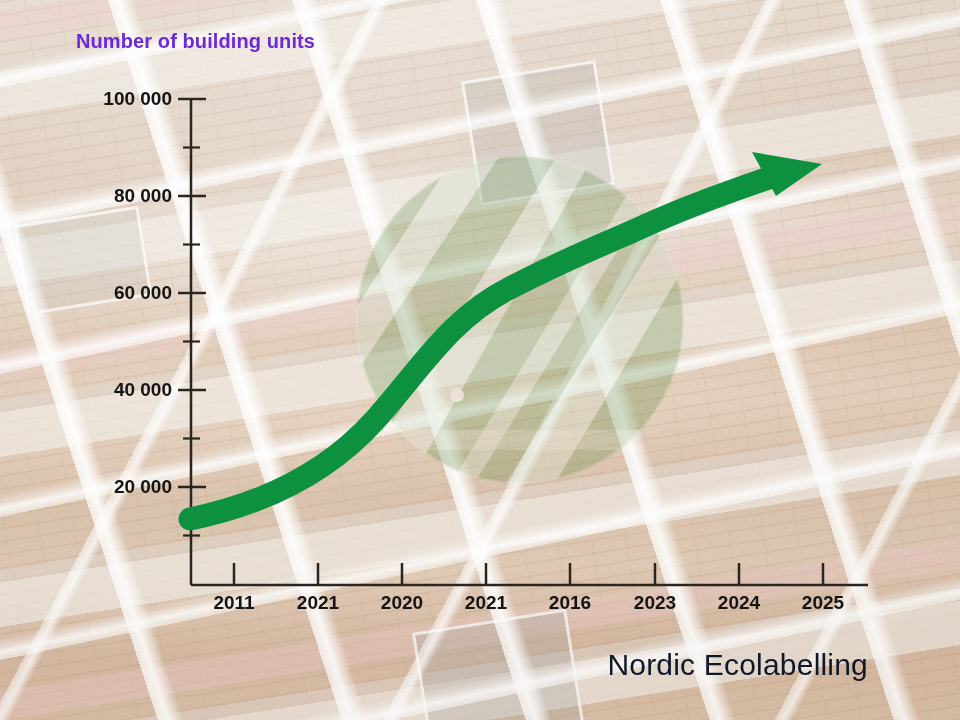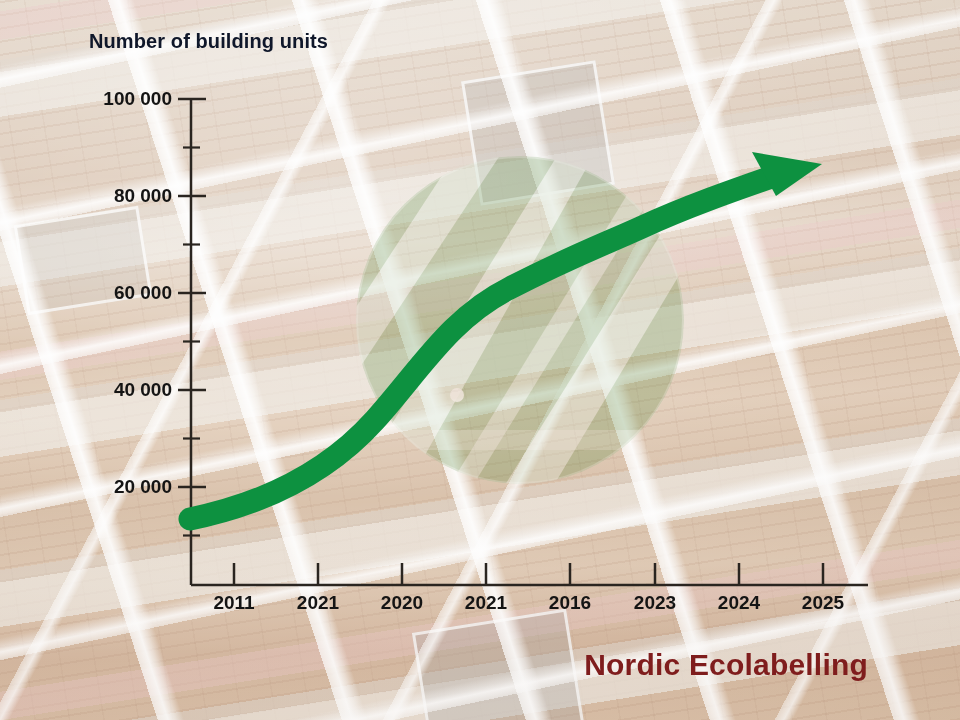--- a/index.html
+++ b/index.html
@@ -88,24 +88,24 @@
   .pane { position: absolute; background: rgba(120,120,118,0.30); border: 3px solid rgba(255,255,255,0.75); }
 
   
   .watermark { position: absolute; opacity: 0.42; }
 
   
   .chart-svg { position: absolute; inset: 0; }
 
   .chart-title {
     position: absolute;
-    left: 89px; top: 30px;
+    left: 76px; top: 30px;
     font-size: 20px;
     font-weight: 700;
-    color: #0f172a;
+    color: #6d28d9;
     letter-spacing: .1px;
     white-space: nowrap;
   }
   .ytick-label {
     position: absolute;
     right: 0;
     width: 100px;
     text-align: right;
     font-size: 19px;
     font-weight: 700;
@@ -122,22 +122,22 @@
     font-weight: 700;
     color: #141414;
     top: 592px;
     white-space: nowrap;
   }
   .brand {
     position: absolute;
     right: 92px;
     top: 648px;
     font-size: 30px;
-    font-weight: 700;
-    color: #7f1d1d;
+    font-weight: 400;
+    color: #0f172a;
     letter-spacing: .2px;
     white-space: nowrap;
   }
 </style>
 </head>
 <body>
 
 <div id="stage">
 
   <div class="bg-layer bg-base"></div>

